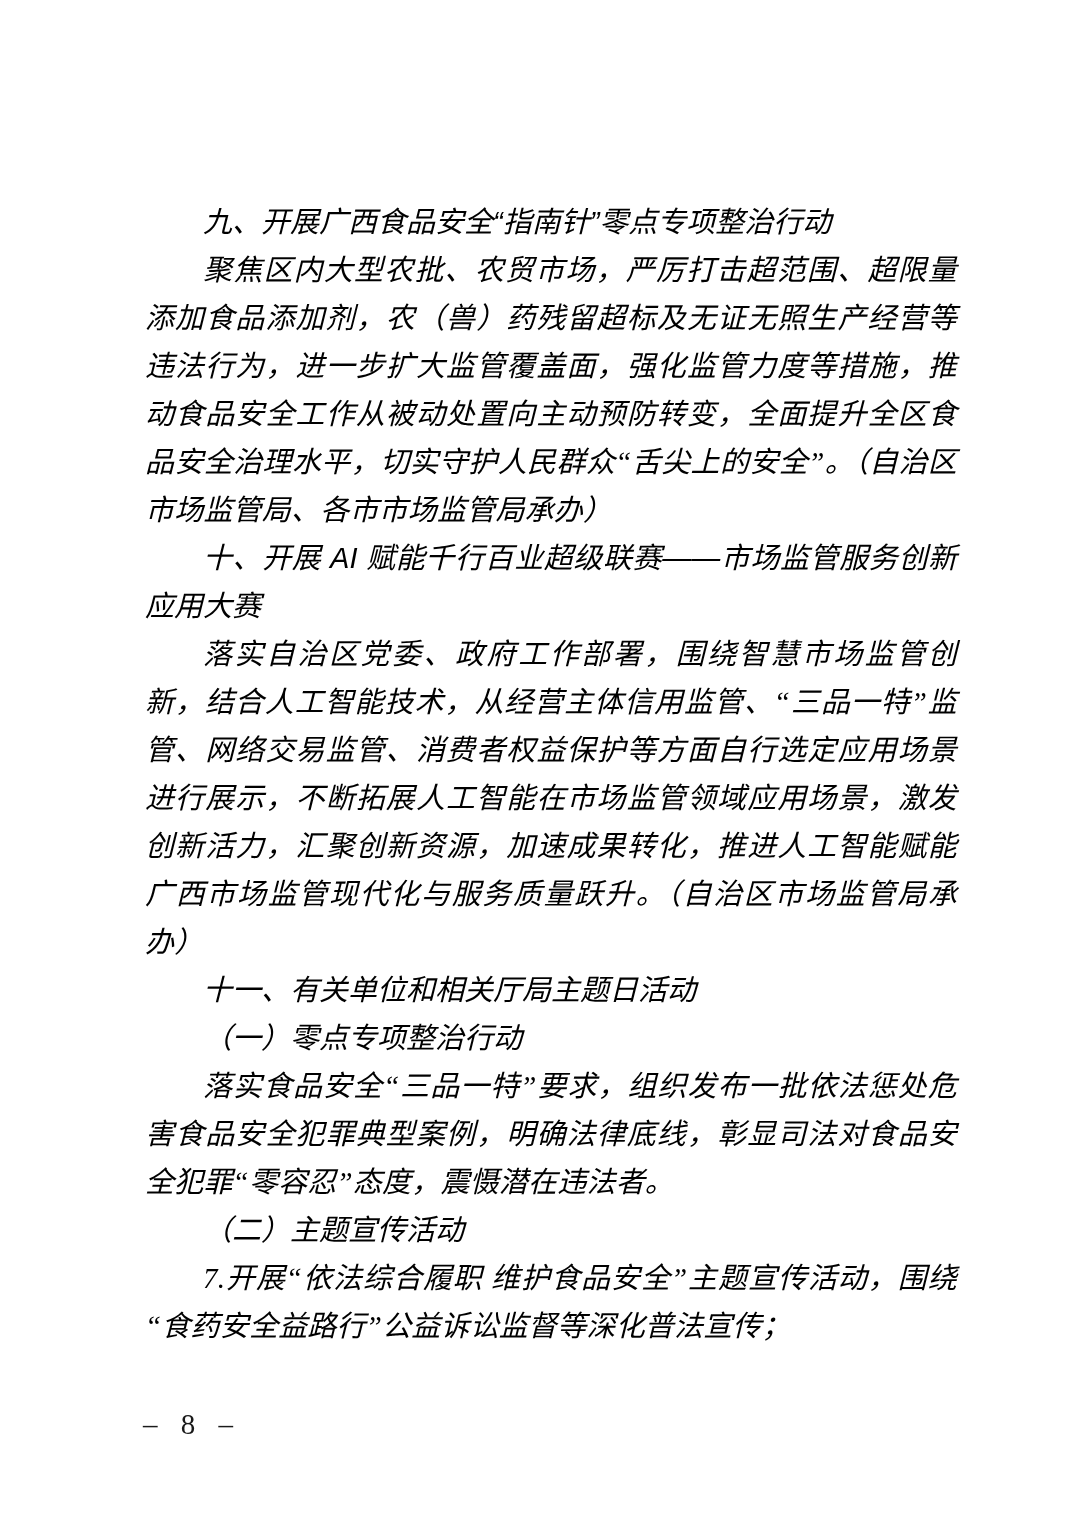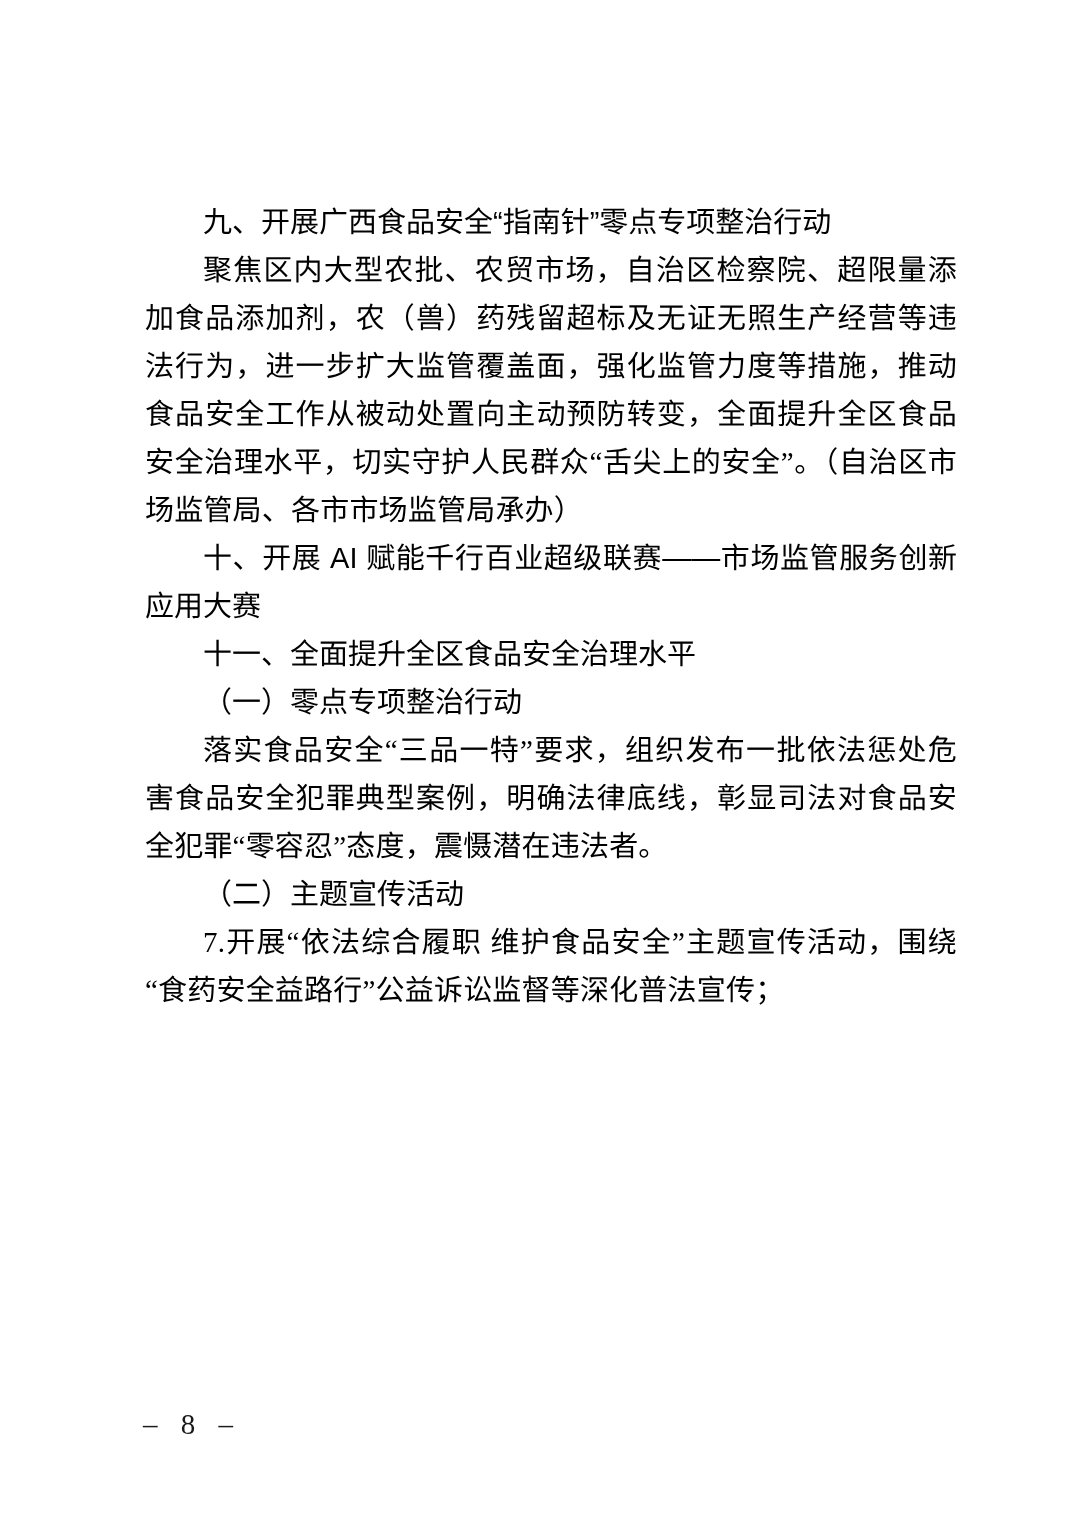--- a/index.html
+++ b/index.html
@@ -14,20 +14,21 @@
     background: #ffffff;
     color: #000000;
     overflow: hidden;
     font-family: "Liberation Serif", "DejaVu Serif", serif;
   }
   .content {
     position: absolute;
     left: 145px;
     top: 198px;
     width: 812px;
+    font-style: italic;
   }
   .content h2,
   .content h3,
   .content p {
     margin: 0;
     padding: 0;
     font-size: 29px;
     line-height: 48px;
     text-indent: 2em;
     font-weight: normal;
@@ -57,29 +58,30 @@
   }
 </style>
 </head>
 <body>
 
 <div class="page">
   <main class="content">
 
     <section>
       <h2 class="section-heading">九、开展广西食品安全“指南针”零点专项整治行动</h2>
-      <p class="body-paragraph">聚焦区内大型农批、农贸市场，自治区检察院、超限量添加食品添加剂，农（兽）药残留超标及无证无照生产经营等违法行为，进一步扩大监管覆盖面，强化监管力度等措施，推动食品安全工作从被动处置向主动预防转变，全面提升全区食品安全治理水平，切实守护人民群众“舌尖上的安全”。（自治区市场监管局、各市市场监管局承办）</p>
+      <p class="body-paragraph">聚焦区内大型农批、农贸市场，严厉打击超范围、超限量添加食品添加剂，农（兽）药残留超标及无证无照生产经营等违法行为，进一步扩大监管覆盖面，强化监管力度等措施，推动食品安全工作从被动处置向主动预防转变，全面提升全区食品安全治理水平，切实守护人民群众“舌尖上的安全”。（自治区市场监管局、各市市场监管局承办）</p>
     </section>
 
     <section>
       <h2 class="section-heading">十、开展 AI 赋能千行百业超级联赛——市场监管服务创新应用大赛</h2>
+      <p class="body-paragraph">落实自治区党委、政府工作部署，围绕智慧市场监管创新，结合人工智能技术，从经营主体信用监管、“三品一特”监管、网络交易监管、消费者权益保护等方面自行选定应用场景进行展示，不断拓展人工智能在市场监管领域应用场景，激发创新活力，汇聚创新资源，加速成果转化，推进人工智能赋能广西市场监管现代化与服务质量跃升。（自治区市场监管局承办）</p>
     </section>
 
     <section>
-      <h2 class="section-heading">十一、全面提升全区食品安全治理水平</h2>
+      <h2 class="section-heading">十一、有关单位和相关厅局主题日活动</h2>
 
       <h3 class="subsection-title">（一）零点专项整治行动</h3>
       <p class="body-paragraph">落实食品安全“三品一特”要求，组织发布一批依法惩处危害食品安全犯罪典型案例，明确法律底线，彰显司法对食品安全犯罪“零容忍”态度，震慑潜在违法者。</p>
 
       <h3 class="subsection-title">（二）主题宣传活动</h3>
       <p class="body-paragraph">7.开展“依法综合履职 维护食品安全”主题宣传活动，围绕“食药安全益路行”公益诉讼监督等深化普法宣传；</p>
     </section>
 
   </main>
 

